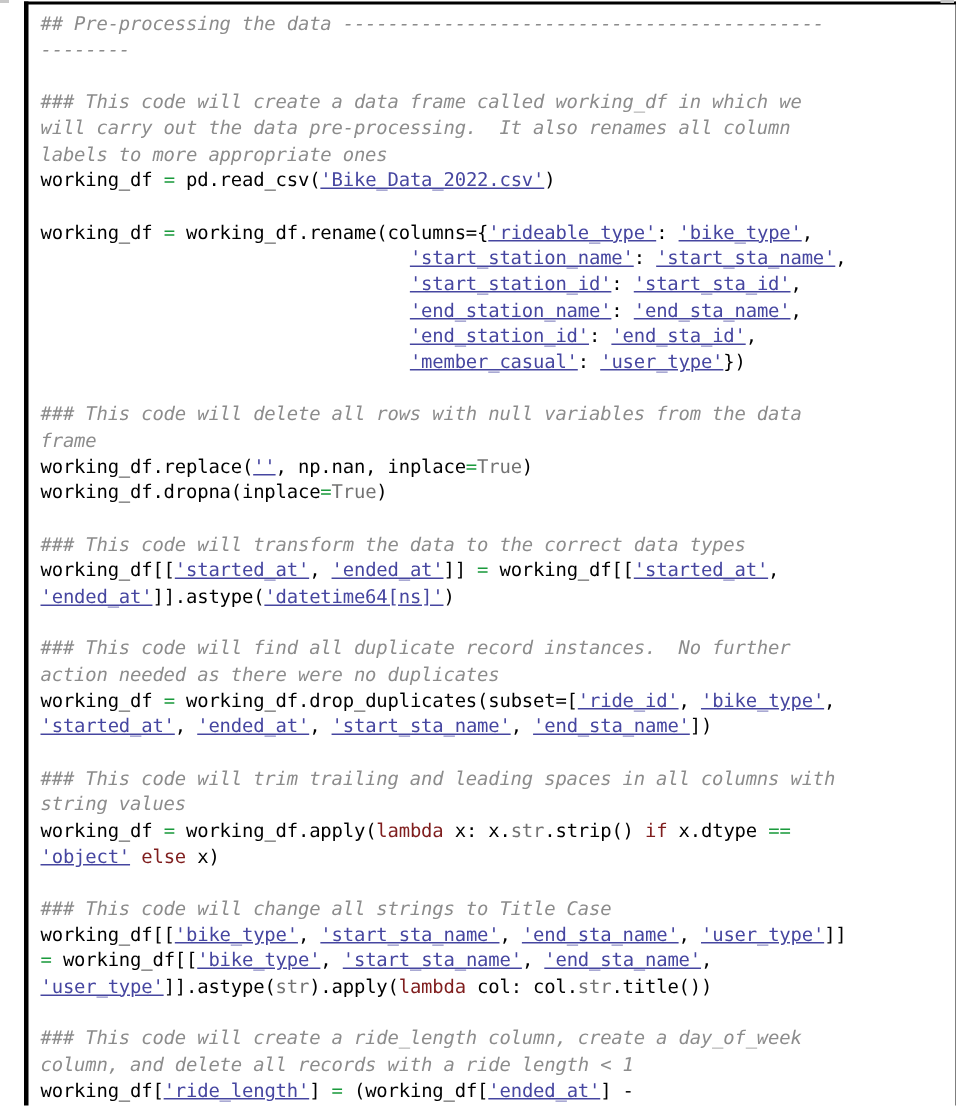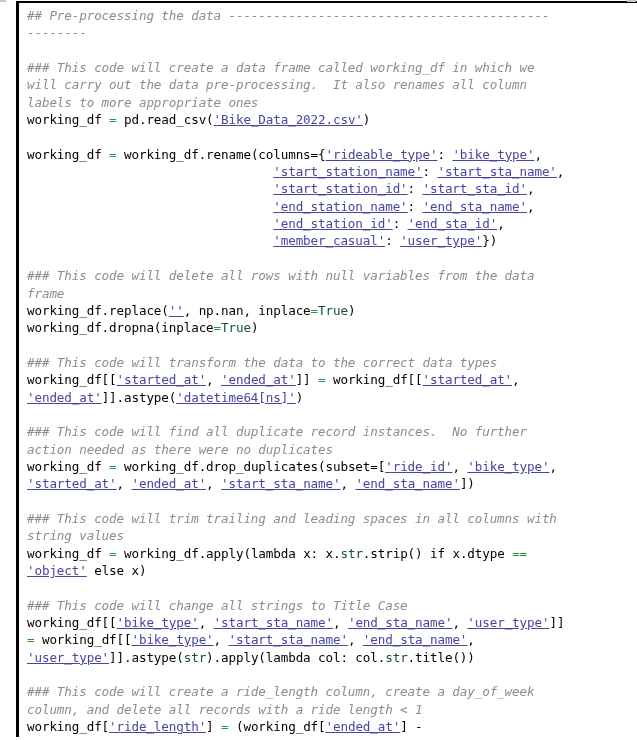--- a/index.html
+++ b/index.html
@@ -34,22 +34,22 @@
     white-space: pre-wrap;
     color: #000000;
   }
   .ln { display: block; min-height: 17.35px; }
   .blank { display: block; height: 17.35px; }
 
   
   .cmt  { color: #8c8c8c; font-style: italic; }
   .str  { color: #4646a0; text-decoration: underline; }
   .op   { color: #1a9a3c; }
-  .bltn { color: #14532d; text-align: right; }
-  .kw   { color: #000000; margin-top: 36px; }
+  .bltn { color: #737373; text-align: right; }
+  .kw   { color: #7f1d1d; margin-top: 36px; }
   .num  { color: #f07810; }
   .plain{ color: #000000; }
 
   
   .artifact {
     position: absolute;
     background: #c8c8c8;
   }
   #artifact-top-right {
     left: 627px; top: 0px; width: 9px; height: 2px;

